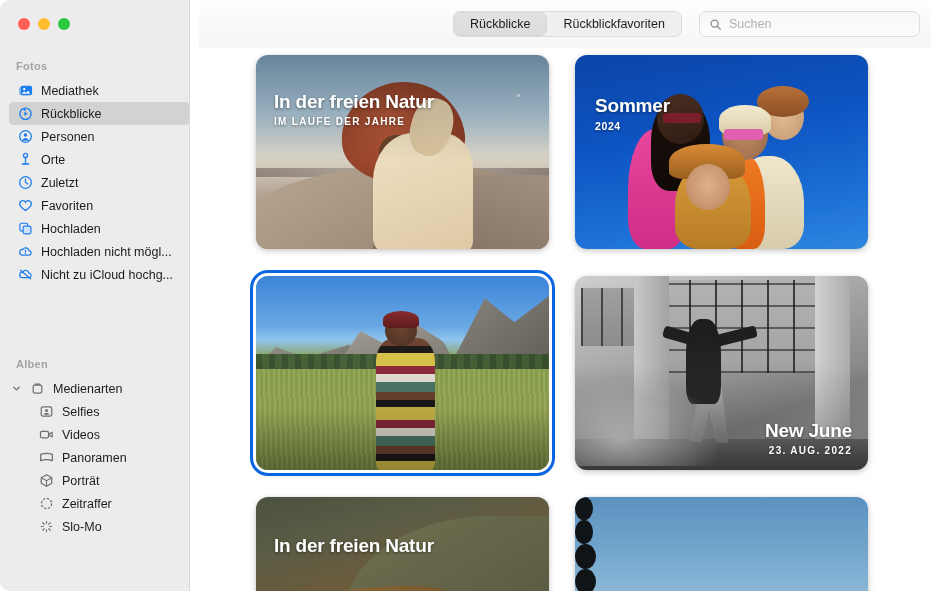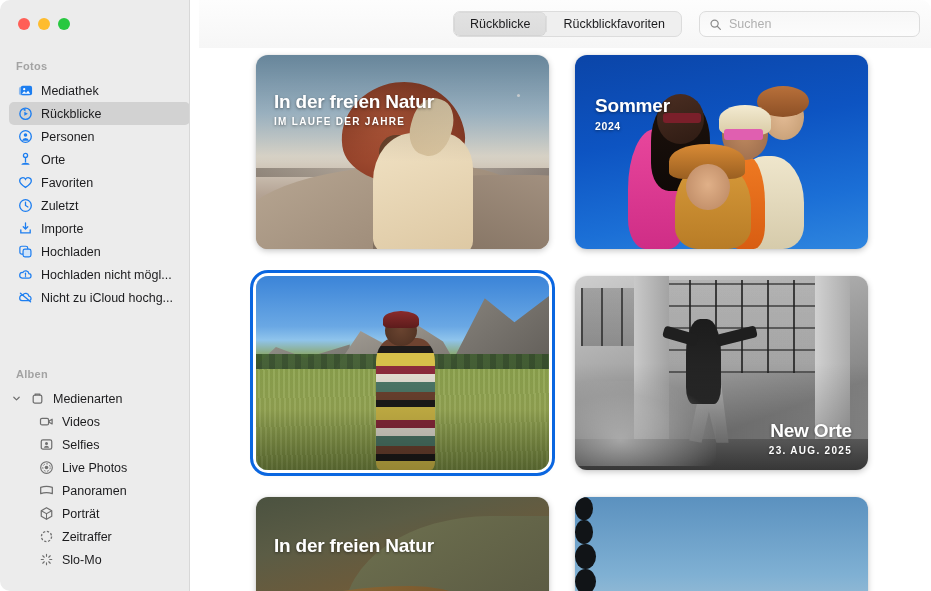--- a/index.html
+++ b/index.html
@@ -328,45 +328,36 @@
                 <path d="M8 5.8v5.4" stroke="#1d7ef0" stroke-width="1.4"></path>
                 <path d="M3.6 13.6c0-1.2 2-2.1 4.4-2.1s4.4.9 4.4 2.1z" fill="#1d7ef0"></path>
               </svg>
           </span>
           <span>Orte</span>
         </li>
 
         <li class="side-item">
           <span class="ico">
             <svg width="15" height="15" viewBox="0 0 16 16">
-                <path d="M8 13.2C4.2 10.6 1.8 8.7 1.8 6.3A3.3 3.3 0 0 1 8 4.6a3.3 3.3 0 0 1 6.2 1.7c0 2.4-2.4 4.3-6.2 6.9z" fill="none" stroke="#1d7ef0" stroke-width="1.4"></path>
-              </svg>
-          </span>
-          <span>Favoriten</span>
-        </li>
-
-        <li class="side-item">
-          <span class="ico">
-            <svg width="15" height="15" viewBox="0 0 16 16">
                 <circle cx="8" cy="8" r="6.2" fill="none" stroke="#1d7ef0" stroke-width="1.4"></circle>
                 <path d="M8 4.4V8l2.6 1.6" stroke="#1d7ef0" stroke-width="1.4" fill="none" stroke-linecap="round"></path>
               </svg>
           </span>
           <span>Zuletzt</span>
         </li>
 
         <li class="side-item">
           <span class="ico">
             <svg width="15" height="15" viewBox="0 0 16 16">
-                <path d="M8 2v6.4M5.6 6.2 8 8.7l2.4-2.5" stroke="#1d7ef0" stroke-width="1.4" fill="none" stroke-linecap="round" stroke-linejoin="round"></path>
-                <path d="M3 9.4v3.2h10V9.4" fill="none" stroke="#1d7ef0" stroke-width="1.4" stroke-linecap="round"></path>
-              </svg>
-          </span>
-          <span>Importe</span>
-        </li>
+                <path d="M8 13.2C4.2 10.6 1.8 8.7 1.8 6.3A3.3 3.3 0 0 1 8 4.6a3.3 3.3 0 0 1 6.2 1.7c0 2.4-2.4 4.3-6.2 6.9z" fill="none" stroke="#1d7ef0" stroke-width="1.4"></path>
+              </svg>
+          </span>
+          <span>Favoriten</span>
+        </li>
+
 
         <li class="side-item">
           <span class="ico">
             <svg width="15" height="15" viewBox="0 0 16 16">
                 <rect x="2" y="2.4" width="8.4" height="8.4" rx="2" fill="none" stroke="#1d7ef0" stroke-width="1.3"></rect>
                 <rect x="5.4" y="5.4" width="8.4" height="8.4" rx="2" fill="#cfe4fb" stroke="#1d7ef0" stroke-width="1.3"></rect>
               </svg>
           </span>
           <span>Hochladen</span>
         </li>
@@ -387,21 +378,21 @@
             <svg width="15" height="15" viewBox="0 0 16 16">
                 <path d="M4.4 11.4h7a2.4 2.4 0 0 0 .2-4.8 3.4 3.4 0 0 0-6.4-1.1A2.6 2.6 0 0 0 4.4 11.4z" fill="none" stroke="#1d7ef0" stroke-width="1.3"></path>
                 <path d="M2.6 3.4 13.4 12.6" stroke="#1d7ef0" stroke-width="1.4" stroke-linecap="round"></path>
               </svg>
           </span>
           <span>Nicht zu iCloud hochg...</span>
         </li>
       </ul>
     </div>
 
-    <div style="position:absolute;left:0;top:365px;width:199px;">
+    <div style="position:absolute;left:0;top:355px;width:199px;">
       <div class="section-header">Alben</div>
 
       <ul class="side-list" style="margin-top:4px">
 
         <li class="side-item" style="padding-left:4px">
           <span class="disclosure">
             <svg width="9" height="9" viewBox="0 0 10 10">
                 <path d="M2 3.6 5 6.6 8 3.6" fill="none" stroke="#6e6e6e" stroke-width="1.3" stroke-linecap="round" stroke-linejoin="round"></path>
               </svg>
           </span>
@@ -410,48 +401,38 @@
                 <rect x="3.4" y="4.4" width="9.2" height="8.6" rx="1.8" fill="none" stroke="#6e6e6e" stroke-width="1.3"></rect>
                 <path d="M5.6 4.2V3.4h4.8v.8" fill="none" stroke="#6e6e6e" stroke-width="1.3" stroke-linecap="round"></path>
               </svg>
           </span>
           <span>Medienarten</span>
         </li>
 
         <li class="side-item sub">
           <span class="ico">
             <svg width="15" height="15" viewBox="0 0 16 16">
-                <rect x="1.6" y="4.6" width="8.6" height="7" rx="1.6" fill="none" stroke="#6e6e6e" stroke-width="1.3"></rect>
-                <path d="M10.8 7.4 14 5.6v5l-3.2-1.8z" fill="none" stroke="#6e6e6e" stroke-width="1.3" stroke-linejoin="round"></path>
-              </svg>
-          </span>
-          <span>Videos</span>
-        </li>
-
-        <li class="side-item sub">
-          <span class="ico">
-            <svg width="15" height="15" viewBox="0 0 16 16">
                 <rect x="2.4" y="3" width="11.2" height="10" rx="1.8" fill="none" stroke="#6e6e6e" stroke-width="1.3"></rect>
                 <circle cx="8" cy="7" r="1.6" fill="#6e6e6e"></circle>
                 <path d="M5.2 11.4a2.9 2.9 0 0 1 5.6 0z" fill="#6e6e6e"></path>
               </svg>
           </span>
           <span>Selfies</span>
         </li>
 
         <li class="side-item sub">
           <span class="ico">
             <svg width="15" height="15" viewBox="0 0 16 16">
-                <circle cx="8" cy="8" r="1.9" fill="#6e6e6e"></circle>
-                <circle cx="8" cy="8" r="4" fill="none" stroke="#6e6e6e" stroke-width="1" stroke-dasharray="2 1.6"></circle>
-                <circle cx="8" cy="8" r="6.2" fill="none" stroke="#6e6e6e" stroke-width="1.2"></circle>
-              </svg>
-          </span>
-          <span>Live Photos</span>
-        </li>
+                <rect x="1.6" y="4.6" width="8.6" height="7" rx="1.6" fill="none" stroke="#6e6e6e" stroke-width="1.3"></rect>
+                <path d="M10.8 7.4 14 5.6v5l-3.2-1.8z" fill="none" stroke="#6e6e6e" stroke-width="1.3" stroke-linejoin="round"></path>
+              </svg>
+          </span>
+          <span>Videos</span>
+        </li>
+
 
         <li class="side-item sub">
           <span class="ico">
             <svg width="15" height="15" viewBox="0 0 16 16">
                 <path d="M1.8 4.6c4-1.4 8.4-1.4 12.4 0v6.8c-4-1.4-8.4-1.4-12.4 0z" fill="none" stroke="#6e6e6e" stroke-width="1.3" stroke-linejoin="round"></path>
               </svg>
           </span>
           <span>Panoramen</span>
         </li>
 
@@ -587,22 +568,22 @@
             <div class="bw-col2"></div>
             <div class="bw-floor"></div>
             <div class="bw-legs"></div>
             <div class="bw-person"></div>
             <div class="bw-arm1"></div>
             <div class="bw-arm2"></div>
             <div class="bw-dust"></div>
           </div>
           <div class="scrim-bot"></div>
           <div class="overlay-text pos-br">
-            <div class="ct-title">New Orte</div>
-            <div class="ct-sub">23. AUG. 2025</div>
+            <div class="ct-title">New June</div>
+            <div class="ct-sub">23. AUG. 2022</div>
           </div>
         </div>
       </div>
 
       <div class="card-wrap">
         <div class="card">
           <div class="photo dunes-dark">
             <div class="dd2"></div>
             <div class="dd1"></div>
 

